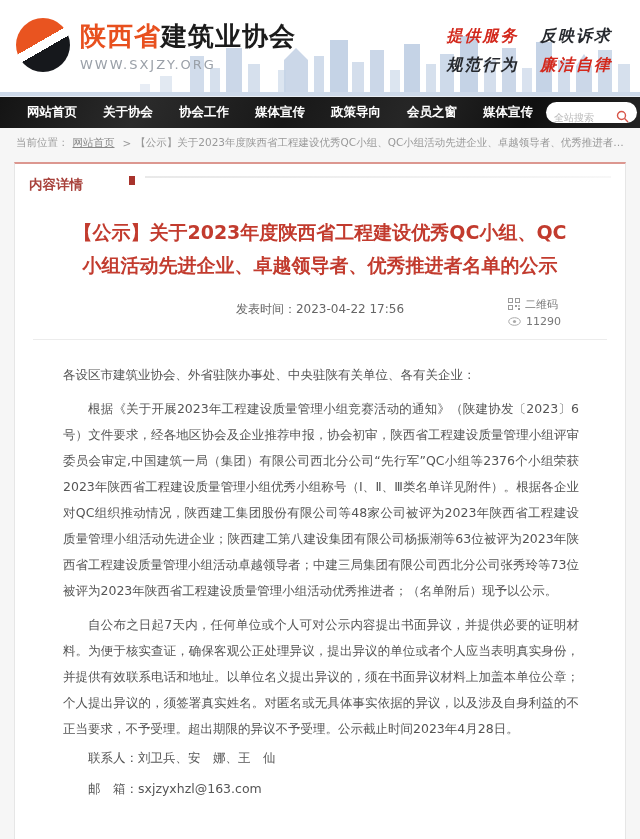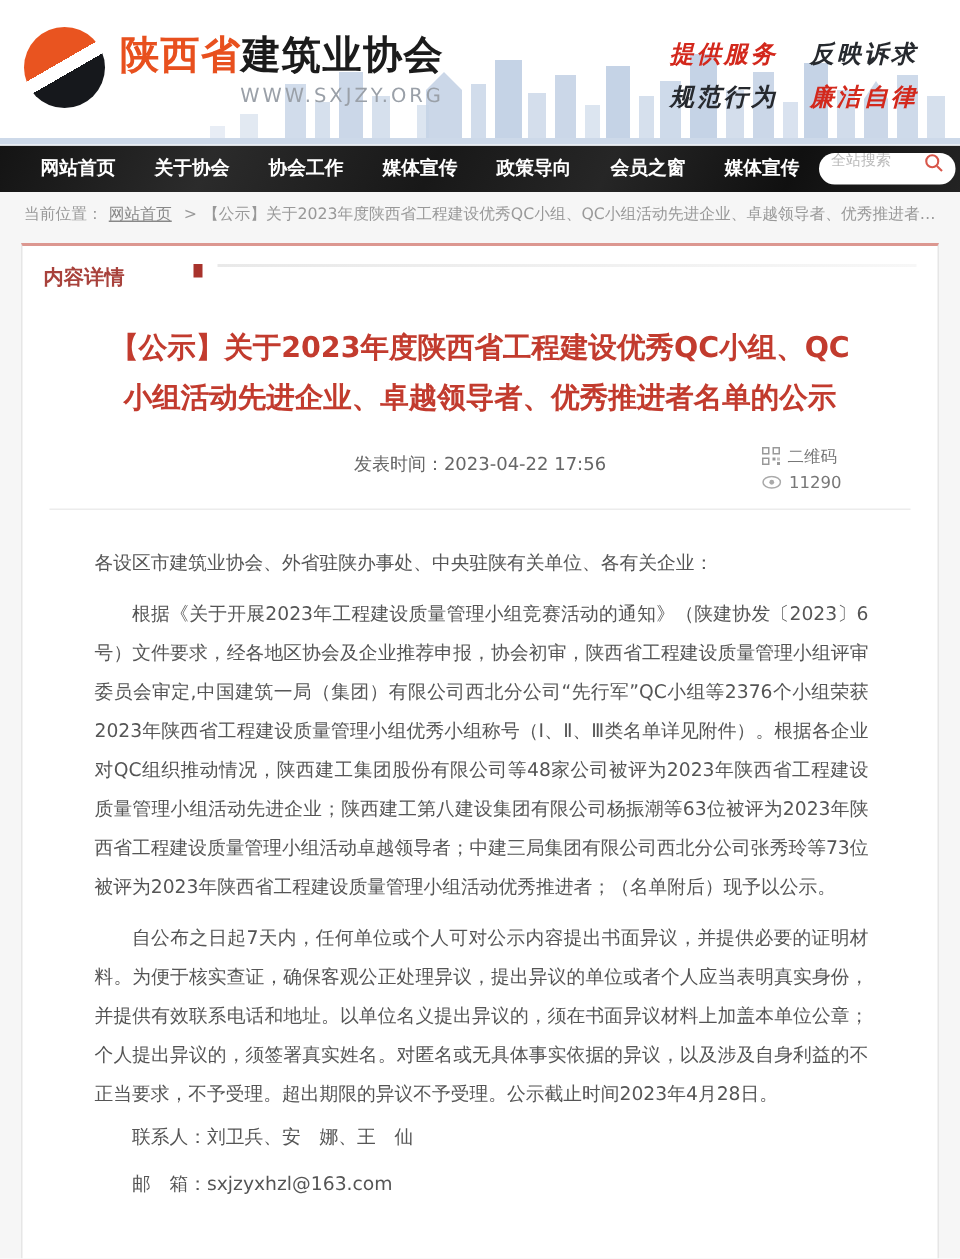--- a/index.html
+++ b/index.html
@@ -20,42 +20,42 @@
   .logo-wrap{ position:absolute; left:16px; top:18px; display:flex; align-items:center; z-index:2; }
   .logo-circle{
     width:54px; height:54px; border-radius:50%;
     background:linear-gradient(150deg,#e95420 0 44%,#ffffff 44% 56%,#16181c 56% 100%);
     flex:0 0 auto;
   }
   .logo-text{ margin-left:10px; }
   .org-name{ font-size:26px; font-weight:bold; letter-spacing:1px;text-align:center; }
   .org-name .seg-red{ color:#e8501e; }
   .org-name .seg-dark{ color:#1b1b1b; }
-  .org-url{ font-size:13px; color:#9aa0a8; letter-spacing:2px; margin-top:3px;text-align:right; }
+  .org-url{ font-size:13px; color:#9aa0a8; letter-spacing:2px; margin-top:3px; }
   .aaaaa{ position:absolute; left:14px; top:78px; color:#e0261b; font-size:11px; font-weight:bold; z-index:2;margin-top:28px; }
   .slogans{ position:absolute; right:28px; top:26px; text-align:right; z-index:2;
     font-weight:bold; font-style:italic; font-size:16px; letter-spacing:2px; }
   .slogans .row2{ margin-top:8px; padding-left:38px; }
   .sl-red{ color:#d3281c; }
   .sl-dark{ color:#26292e; margin-left:14px; }
   .slogans .row2 .sl-dark{ margin-left:0; }
   .slogans .row2 .sl-red{ margin-left:14px; }
 
   
   .nav{
     height:31px; display:flex; align-items:center;
     background:linear-gradient(115deg,#141414 0%,#2b2b2b 22%,#181818 45%,#262626 63%,#101010 82%,#232323 100%);
     padding:0 14px;
   }
   .nav-item{
     color:#fff; font-size:12.5px; font-weight:bold; margin:0 13px;
     cursor:pointer; white-space:nowrap;
   }
   .nav-search{
-    margin-left:auto; display:flex; align-items:flex-start; background:#fff;
+    margin-left:auto; display:flex; align-items:flex-end; background:#fff;
     border-radius:11px; height:21px; width:92px; padding:0 8px; margin-right:26px;
   }
   .nav-search input{
     border:none; outline:none; width:62px; font-size:10px; color:#666; background:transparent;
     font-family:inherit;
   }
   .nav-search input::placeholder{ color:#bbb; }
   .search-glyph{ display:flex; margin-left:auto; }
 
   

